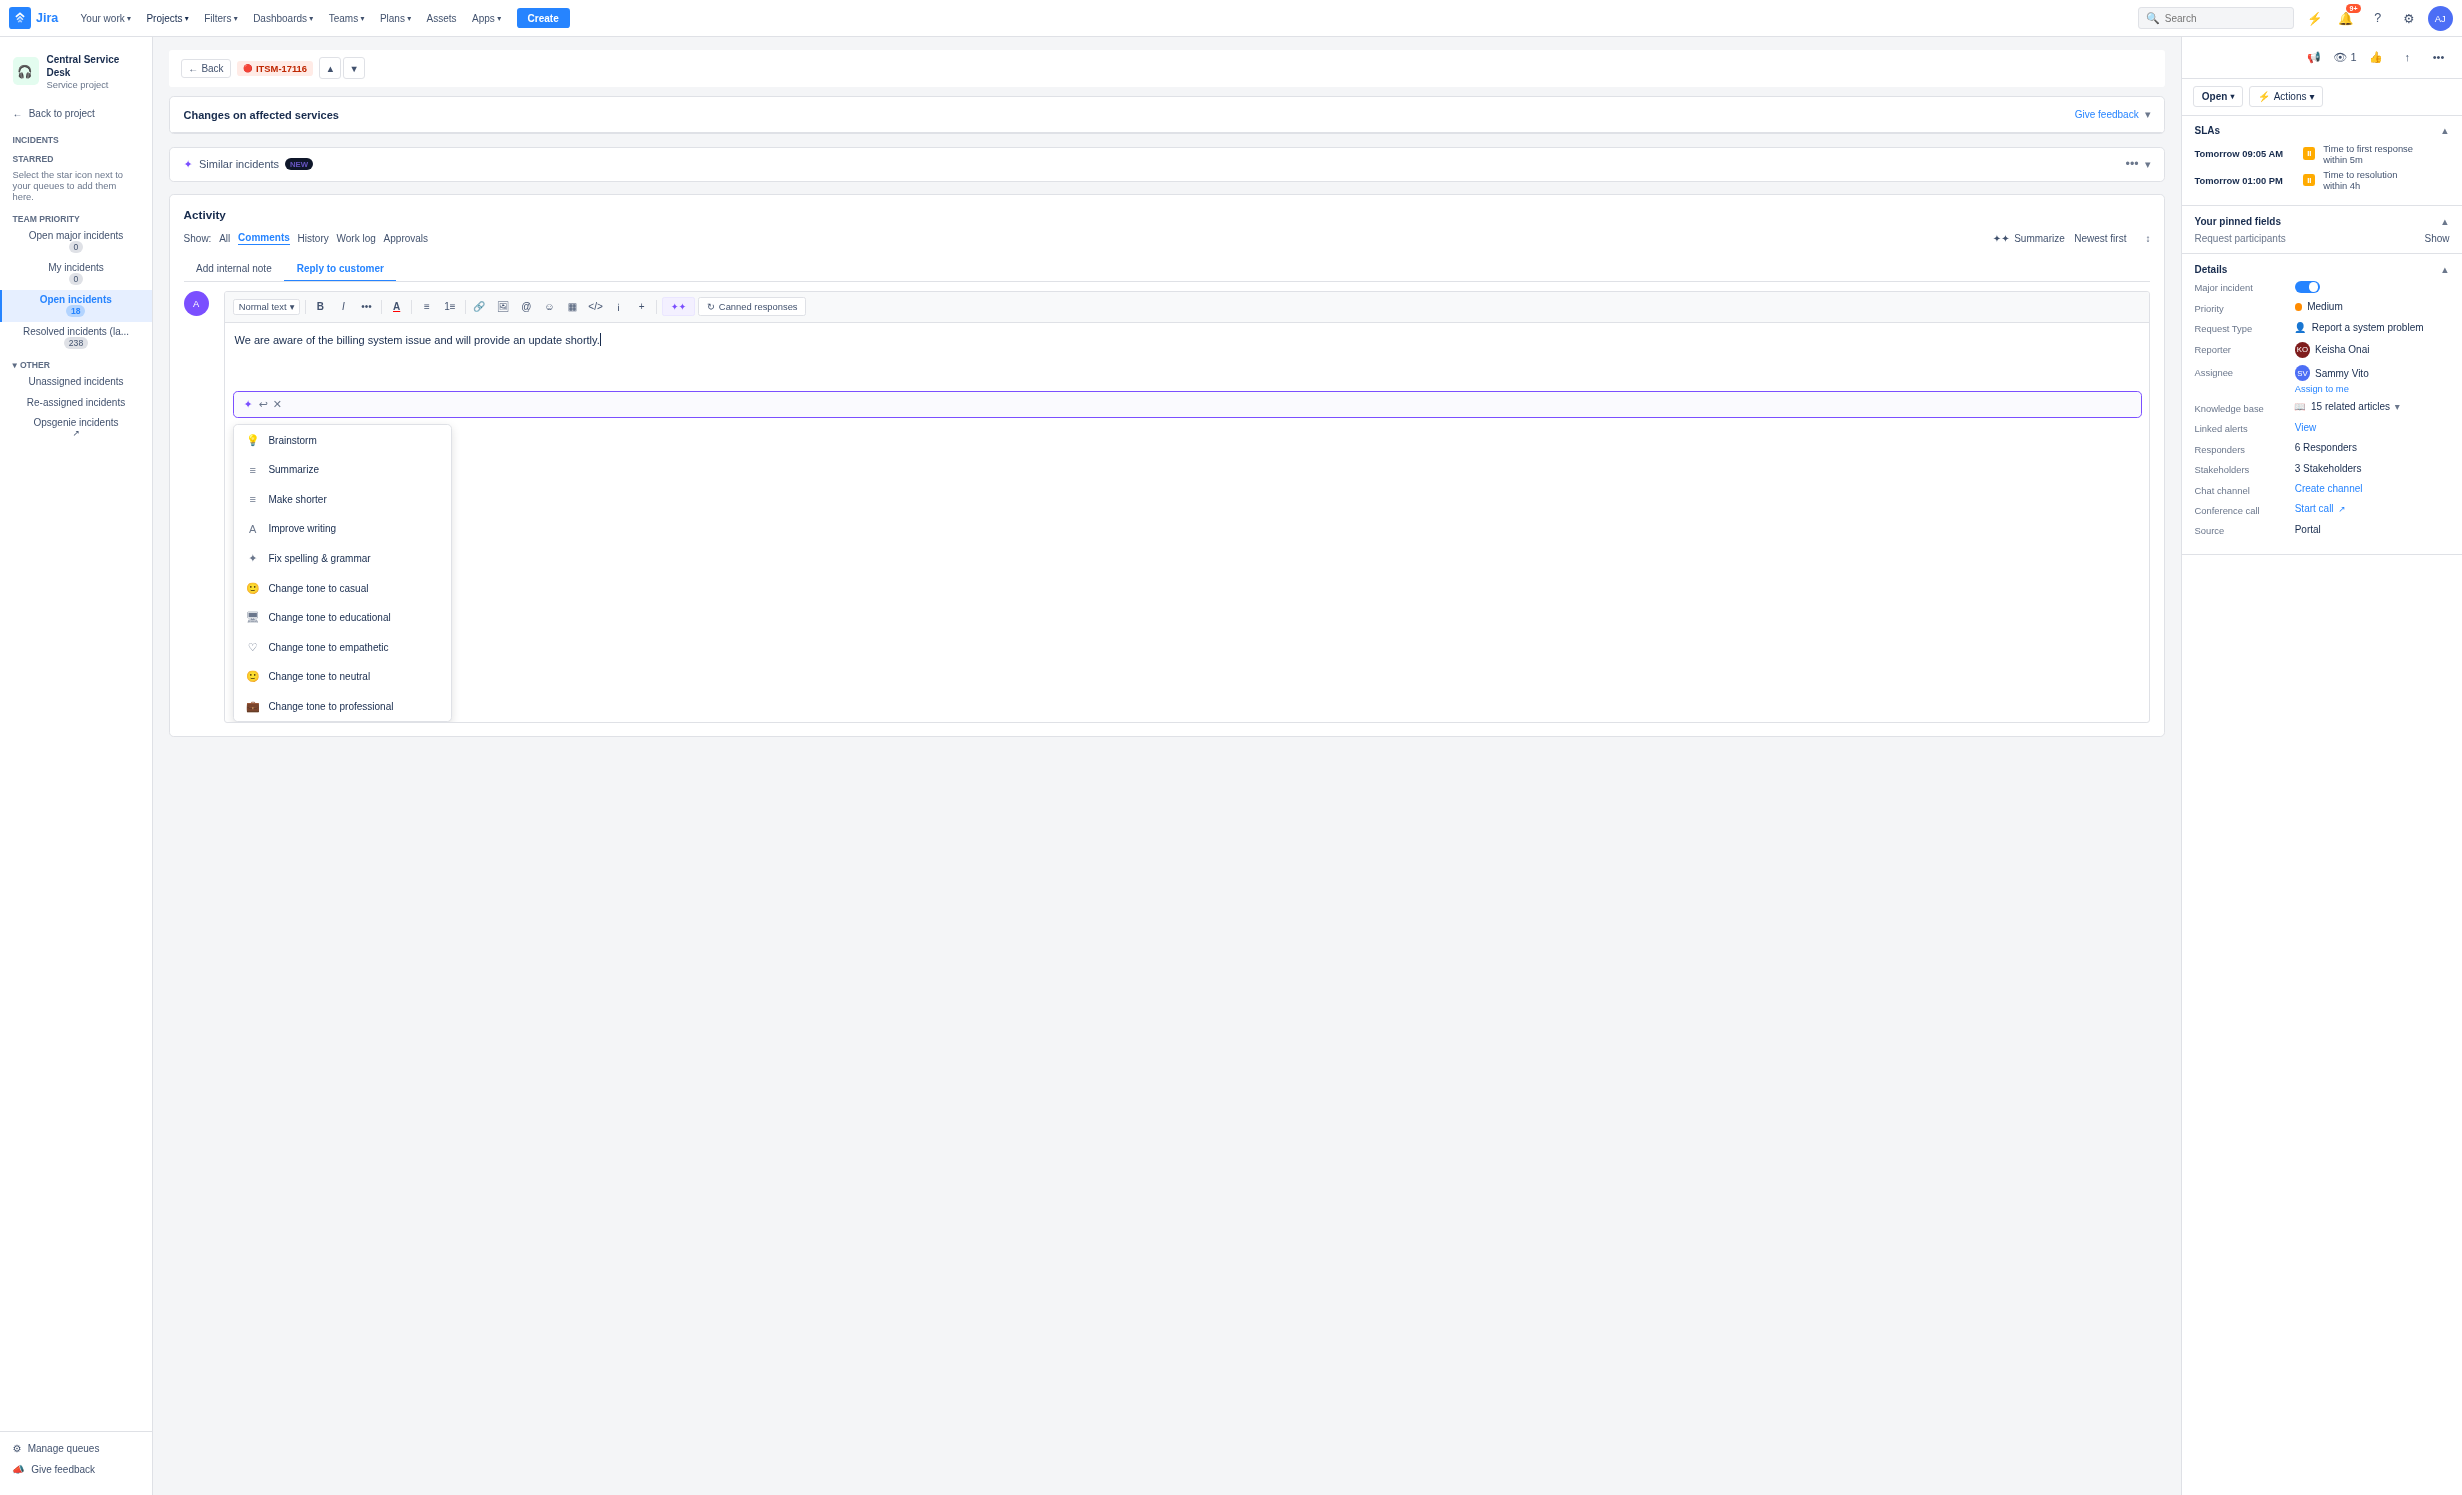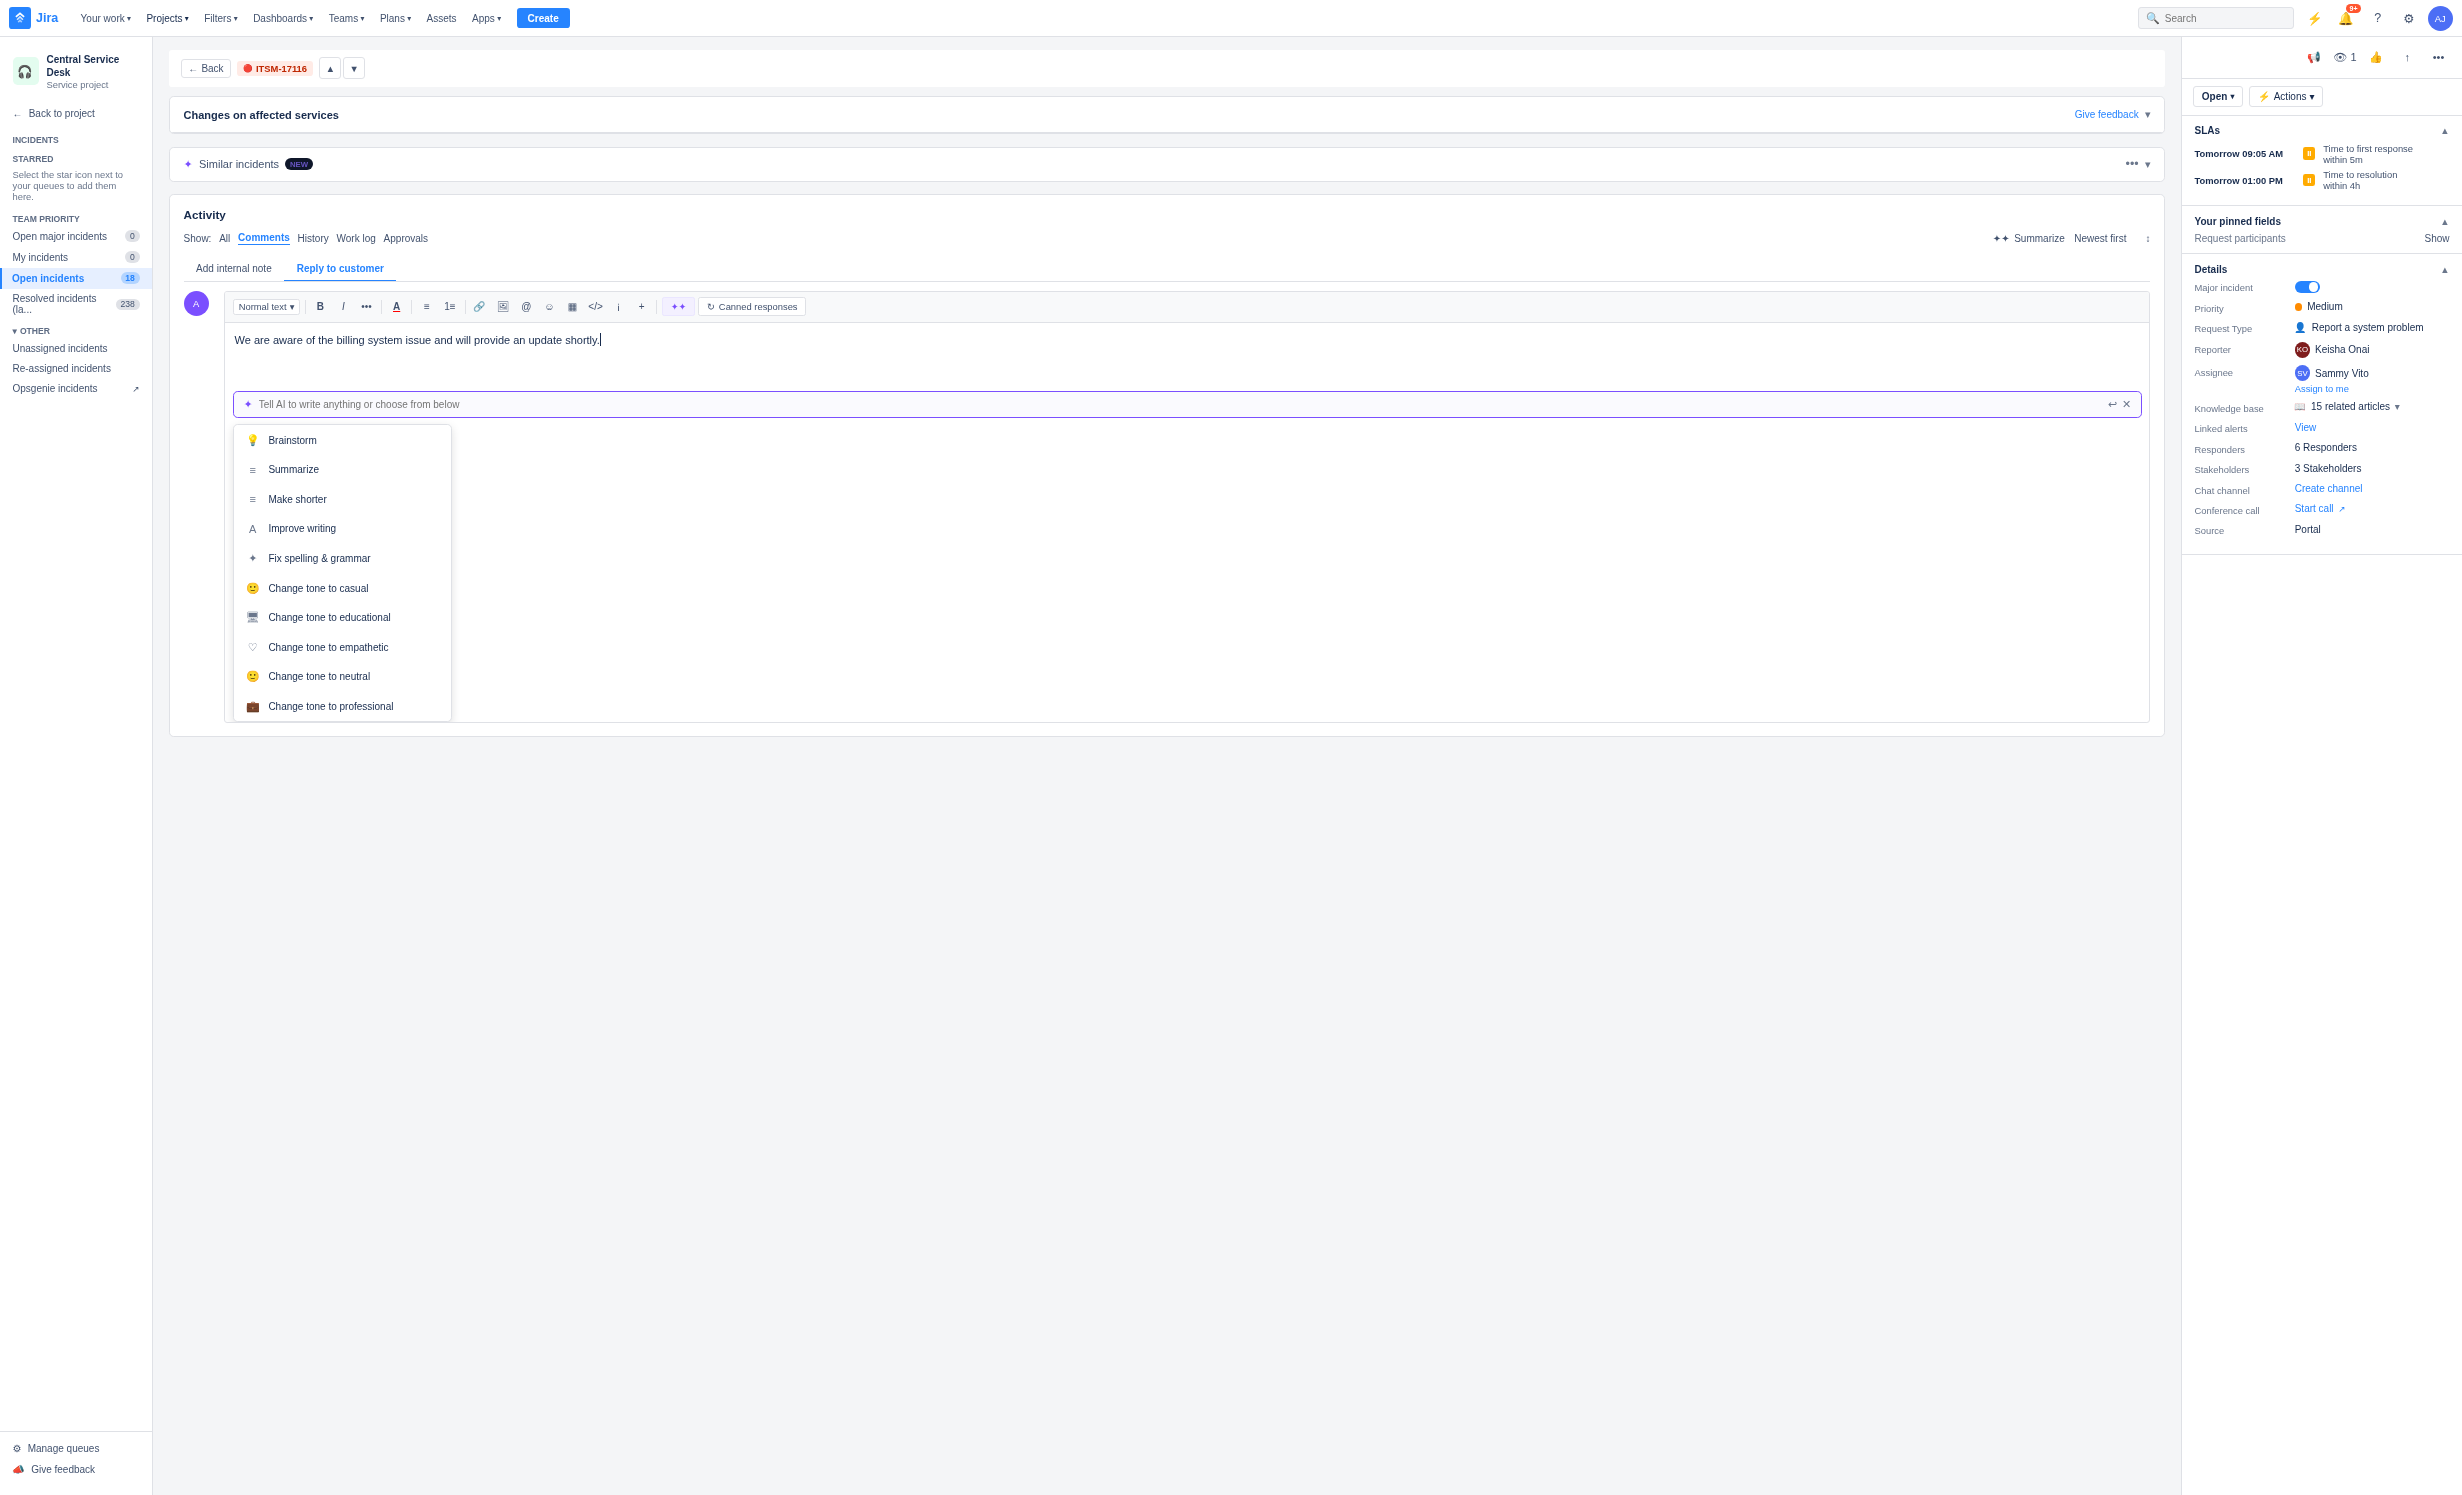--- a/index.html
+++ b/index.html
@@ -30,21 +30,21 @@
 
     
     .sidebar { width: 153px; min-width: 153px; background: #fff; border-right: 0.8px solid #DFE1E6; overflow-y: auto; padding: 9.4px 0; display: flex; flex-direction: column; }
     .sidebar-brand { padding: 6.2px 12.5px 12.5px; display: flex; align-items: center; gap: 7.8px; }
     .sidebar-brand-icon { width: 28px; height: 28px; background: #E3FCEF; border-radius: 4.7px; display: flex; align-items: center; justify-content: center; color: #006644; font-size: 12.5px; }
     .sidebar-brand-name { font-weight: 700; font-size: 10px; color: #172B4D; line-height: 1.3; }
     .sidebar-brand-sub { font-size: 9.4px; color: #6B778C; }
     .sidebar-back { display: flex; align-items: center; gap: 6.2px; padding: 6.2px 12.5px; color: #42526E; font-size: 10px; cursor: pointer; }
     .sidebar-section-title { font-size: 8.6px; font-weight: 700; color: #5E6C84; padding: 9.4px 12.5px 3.1px; text-transform: uppercase; }
     .sidebar-sub-title { font-size: 8.6px; font-weight: 700; color: #5E6C84; padding: 6.2px 12.5px 1.6px; text-transform: uppercase; }
-    .sidebar-item { display: flex; align-items: center; justify-content: space-between; padding: 4.7px 12.5px; cursor: pointer; font-size: 10px; color: #42526E; border-radius: 0; }
+    .sidebar-item { display: flex; align-items: center; justify-content: space-between; padding: 4.7px 12.5px; cursor: pointer; font-size: 10px; color: #42526E; border-radius: 0; flex-direction: column; }
     .sidebar-item.active { background: #E6EFFF; color: #2684FF; font-weight: 600; border-left: 2.3px solid #2684FF; padding-left: 10px; }
     .sidebar-item .count { background: #DFE1E6; color: #42526E; font-size: 8.6px; border-radius: 7.8px; padding: 0.8px 4.7px; }
     .sidebar-item.active .count { background: #B3D4FF; color: #2684FF; }
     .sidebar-other-header { display: flex; align-items: center; gap: 3.1px; padding: 6.2px 12.5px 1.6px; font-size: 8.6px; font-weight: 700; color: #5E6C84; cursor: pointer; text-transform: uppercase; }
     .sidebar-footer { margin-top: auto; padding: 6.2px 0; border-top: 0.8px solid #DFE1E6; }
     .sidebar-manage { display: flex; align-items: center; gap: 6.2px; padding: 4.7px 12.5px; cursor: pointer; font-size: 10px; color: #42526E; }
 
     
     .main-content { flex: 1; overflow-y: auto; background: #F4F5F7; padding: 0; display: flex; gap: 0; }
 
@@ -415,21 +415,20 @@
               </div>
             </div>
 
             <div class="editor-content">
               <span>We are aware of the billing system issue and will provide an update shortly.</span><span class="cursor"></span>
             </div>
 
             <div style="padding: 6.2px 7.8px 0;">
               <div class="ai-input-wrapper">
                 <span class="ai-input-icon">✦</span>
-                <input class="ai-input" type="text" readonly="" placeholder="Tell AI to write anything or choose from below" style="">
                 <div class="ai-input-actions">
                   <button class="ai-action-btn">↩</button>
                   <button class="ai-action-btn">✕</button>
                 </div>
               </div>
 
               <div class="ai-dropdown">
                 <div class="ai-dropdown-item">
                   <span class="ai-dropdown-icon">💡</span>
                   <span>Brainstorm</span>

